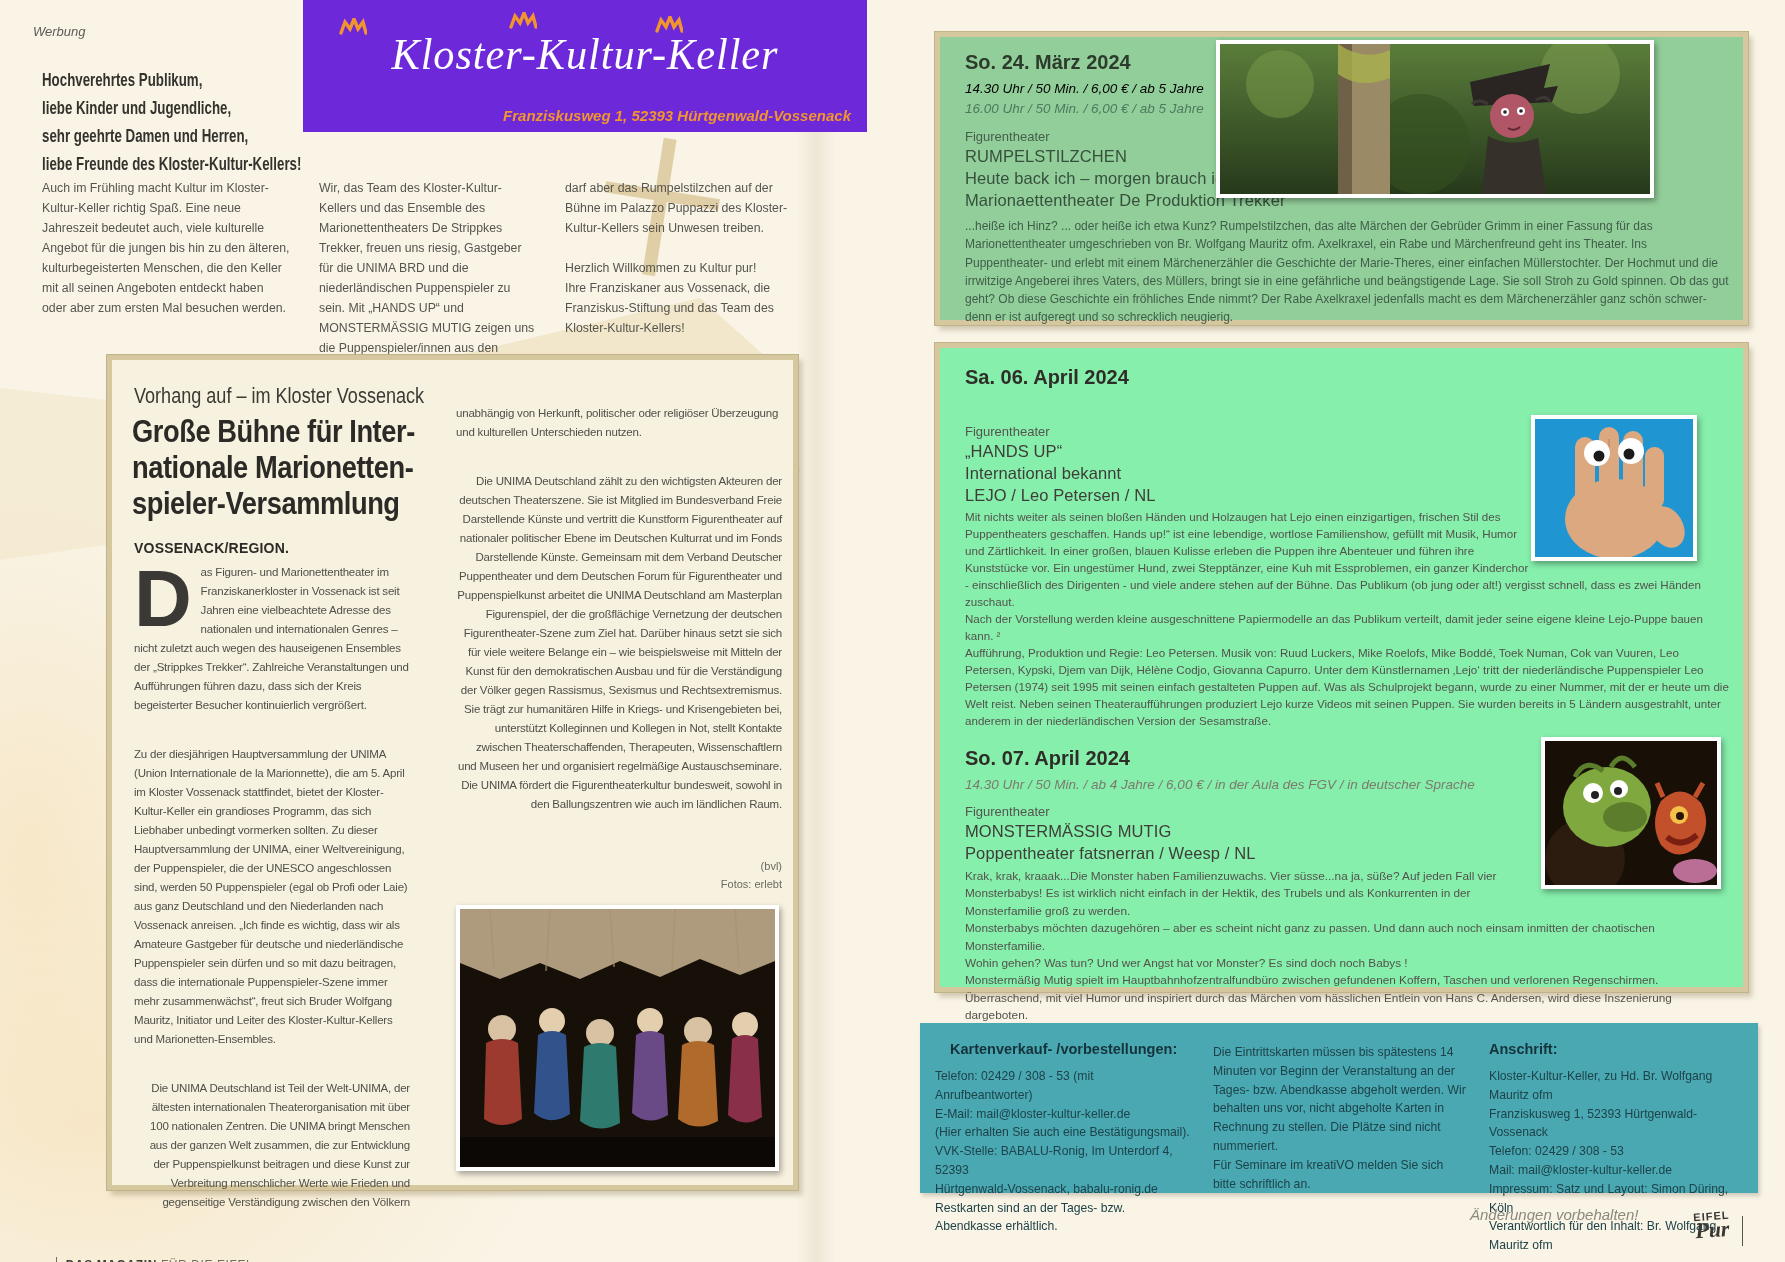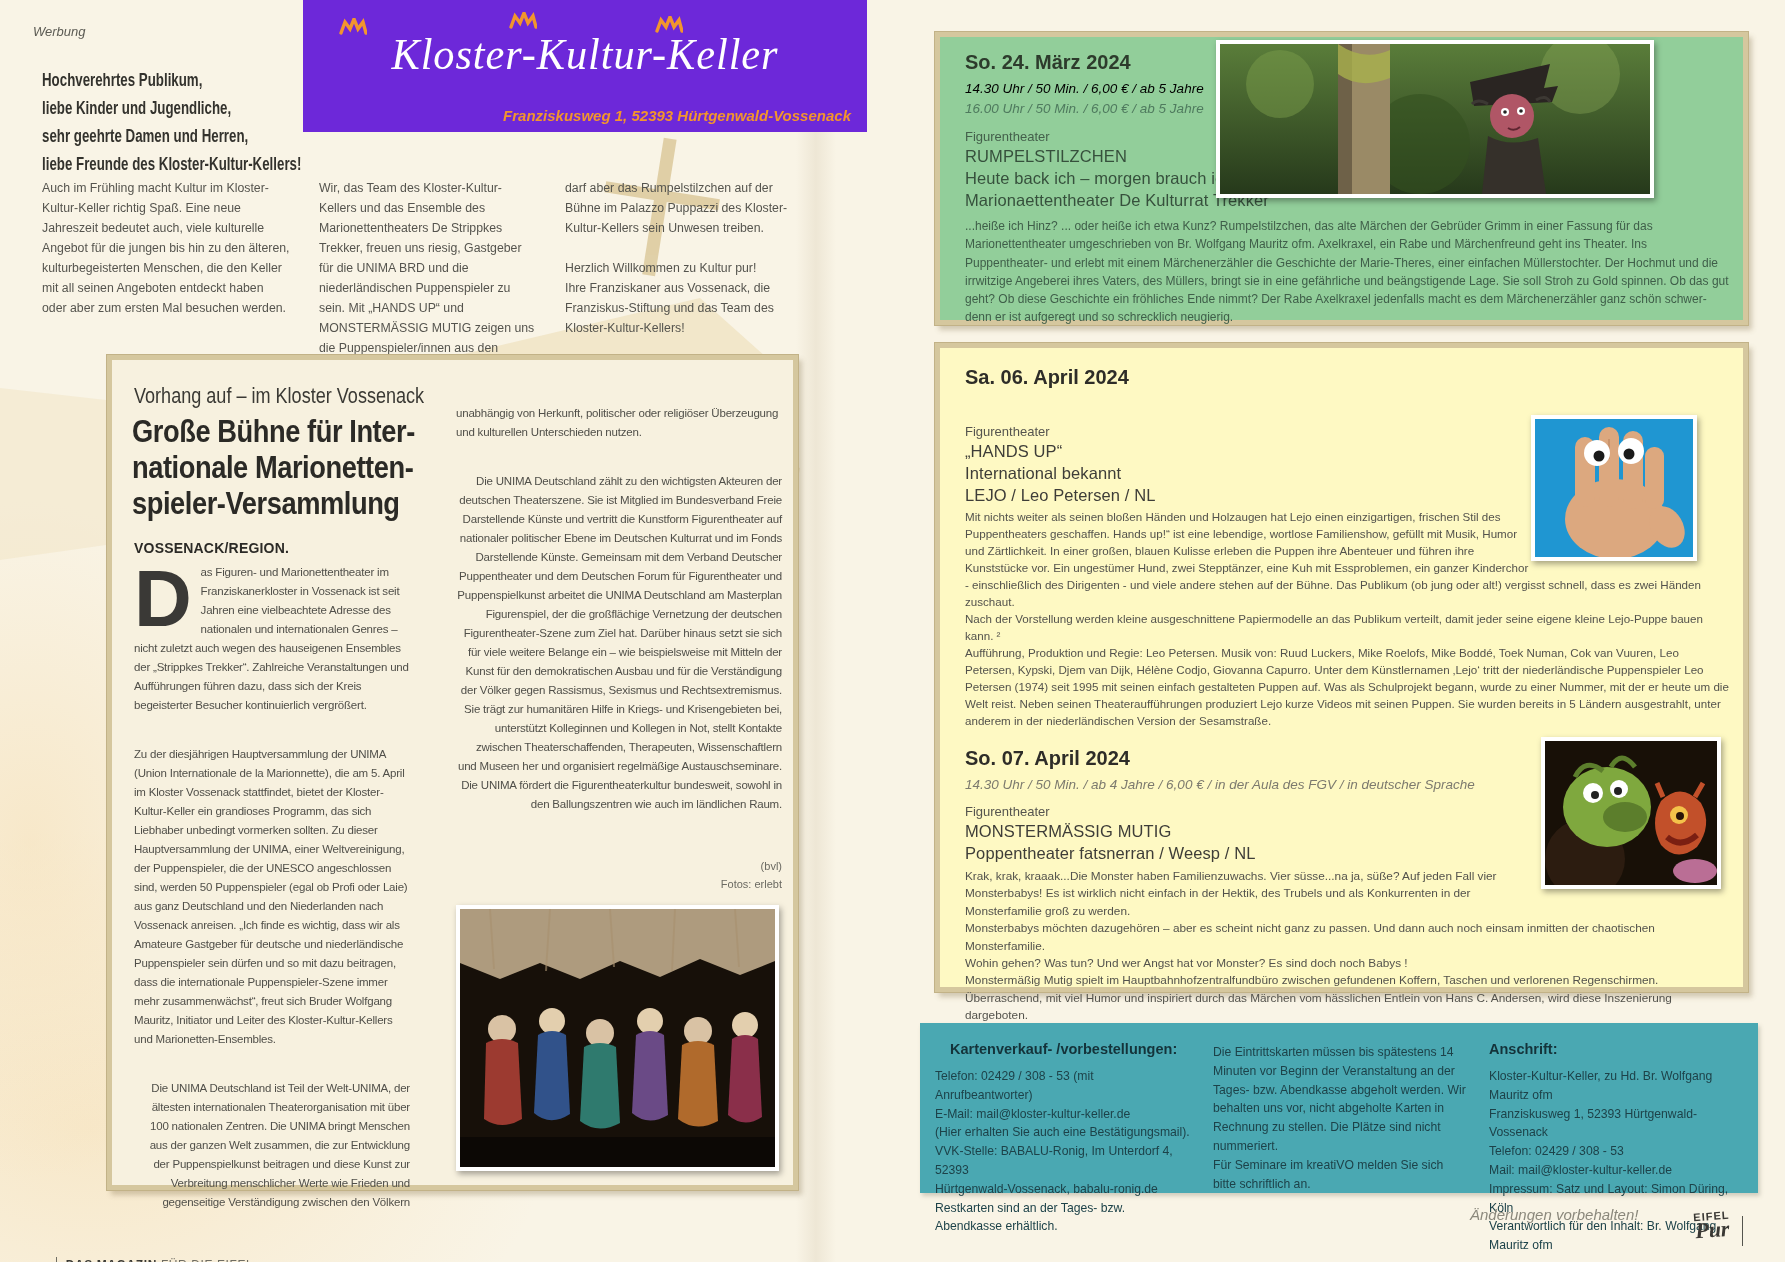--- a/index.html
+++ b/index.html
@@ -62,21 +62,21 @@
   .dropcap { float:left; font-size:80px; line-height:62px; font-weight:bold; color:#3a3936;
     margin:5px 9px 2px 0; }
   .credit { position:absolute; left:344px; width:326px; text-align:right;
     font-size:11px; color:#6b6a62; }
   #credit-sig   { top:500px; }
   #credit-photo { top:518px; }
   #photo-marionettes { left:344px; top:545px; }
 
   
   #green-box { left:935px; top:32px; width:813px; height:293px; background:#92ce9a; }
-  #cream-box { left:935px; top:343px; width:813px; height:649px; background:#fef9c3; }
+  #cream-box { left:935px; top:343px; width:813px; height:649px; background:#86efac; }
 
   .ev-date  { position:absolute; font-size:20px; font-weight:bold; color:#2e2d28; }
   .ev-info  { position:absolute; font-size:13.5px; font-style:italic; }
   .ev-genre { position:absolute; font-size:13px; }
   .ev-line  { position:absolute; font-size:16.5px; letter-spacing:.1px; }
   .ev-body  { position:absolute; white-space:pre-line; }
 
   
   #g-date  { left:25px; top:14px; color:#2d3b2c; }
   #g-time1 { left:25px; top:44px; color:#000000; }
@@ -244,21 +244,21 @@
   </div>
 </div>
 
 <div class="panel" id="green-box">
   <div class="ev-date" id="g-date">So. 24. März 2024</div>
   <div class="ev-info" id="g-time1">14.30 Uhr / 50 Min. / 6,00 € / ab 5 Jahre</div>
   <div class="ev-info" id="g-time2">16.00 Uhr / 50 Min. / 6,00 € / ab 5 Jahre</div>
   <div class="ev-genre" id="g-genre">Figurentheater</div>
   <div class="ev-line" id="g-title">RUMPELSTILZCHEN</div>
   <div class="ev-line" id="g-sub">Heute back ich – morgen brauch ich ...</div>
-  <div class="ev-line" id="g-comp">Marionaettentheater De Kulturrat Trekker</div>
+  <div class="ev-line" id="g-comp">Marionaettentheater De Produktion Trekker</div>
   <div class="ev-body" id="g-body">...heiße ich Hinz? ... oder heiße ich etwa Kunz? Rumpelstilzchen, das alte Märchen der Gebrüder Grimm in einer Fassung für das Marionettentheater umgeschrieben von Br. Wolfgang Mauritz ofm. Axelkraxel, ein Rabe und Märchenfreund geht ins Theater. Ins Puppentheater- und erlebt mit einem Märchenerzähler die Geschichte der Marie-Theres, einer einfachen Müllerstochter. Der Hochmut und die irrwitzige Angeberei ihres Vaters, des Müllers, bringt sie in eine gefährliche und beängstigende Lage. Sie soll Stroh zu Gold spinnen. Ob das gut geht? Ob diese Geschichte ein fröhliches Ende nimmt? Der Rabe Axelkraxel jedenfalls macht es dem Märchenerzähler ganz schön schwer- denn er ist aufgeregt und so schrecklich neugierig.</div>
 </div>
 <div class="photo" id="photo-rumpel">
   <svg width="430" height="150" viewBox="0 0 430 150">
     <defs>
         <linearGradient id="forest" x1="0" y1="0" x2="0" y2="1">
       <stop offset="0" stop-color="#5a7d3a"></stop>
           <stop offset="1" stop-color="#26391b"></stop>
         </linearGradient>
       </defs>

